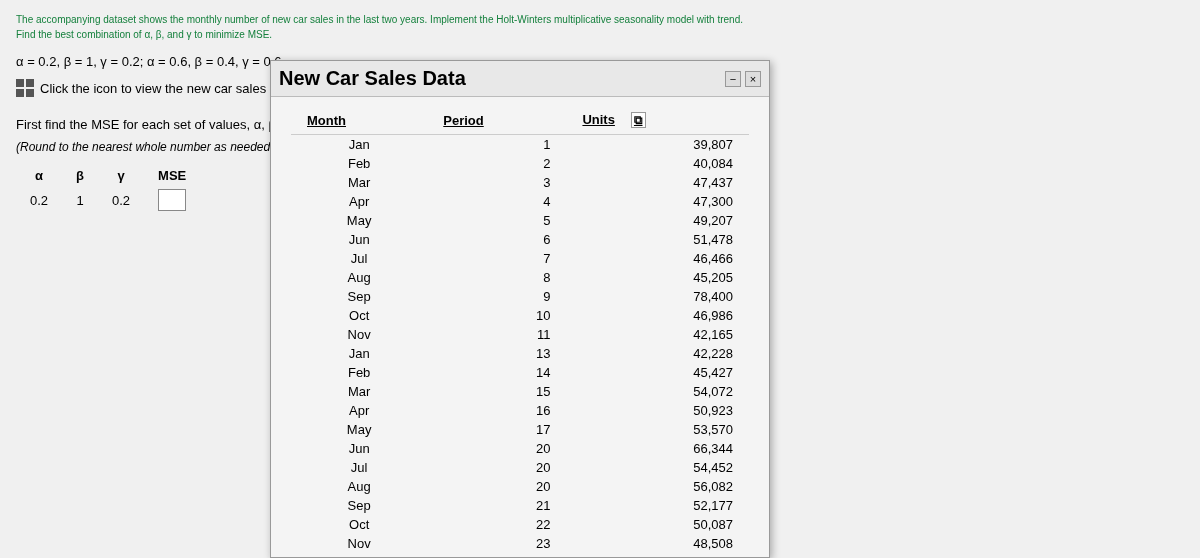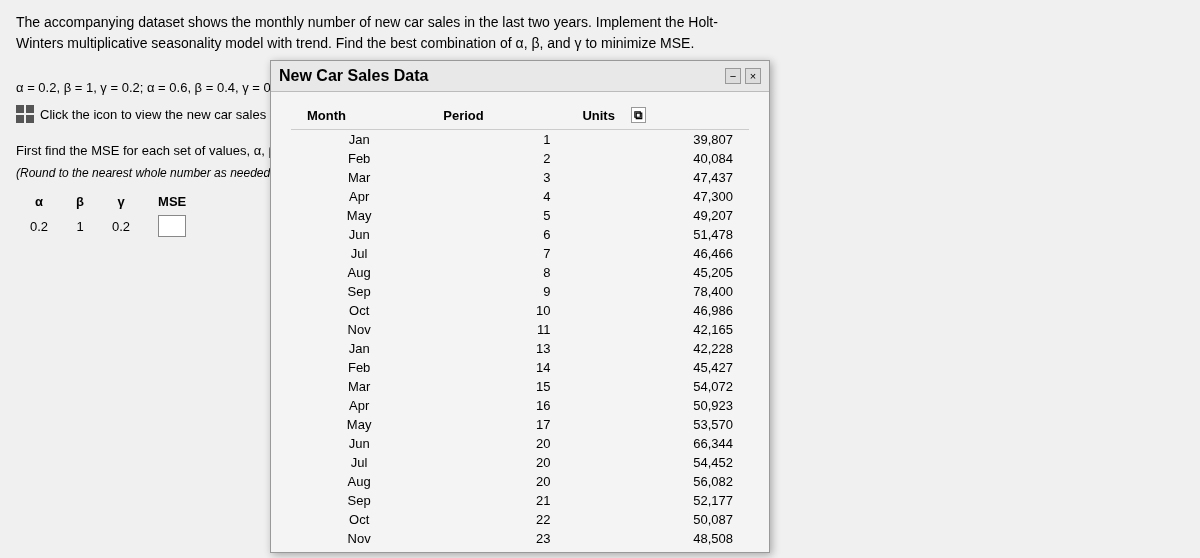--- a/index.html
+++ b/index.html
@@ -12,24 +12,24 @@
       overflow: hidden;
       position: relative;
     }
 
     .main-content {
       padding: 12px 16px;
       max-width: 760px;
     }
 
     .problem-text {
-      font-size: 14px;
+      font-size: 10px;
       line-height: 1.5;
-      color: #000000;
-      margin-bottom: 26px;
+      color: #15803d;
+      margin-bottom: 12px;
     }
 
     .params-line {
       font-size: 13px;
       color: #000;
       margin-bottom: 10px;
     }
 
     .click-icon-line {
       display: flex;
@@ -101,21 +101,21 @@
     .modal-titlebar {
       display: flex;
       align-items: center;
       justify-content: space-between;
       background: #e8e8e8;
       border-bottom: 1px solid #bbb;
       padding: 6px 8px;
     }
 
     .modal-title {
-      font-size: 16px;
+      font-size: 20px;
       font-weight: bold;
       color: #000;
     }
 
     .modal-controls {
       display: flex;
       gap: 4px;
     }
 
     .modal-btn {
@@ -140,35 +140,35 @@
       border-collapse: collapse;
       width: 100%;
     }
 
     .data-table th {
       text-align: left;
       padding: 3px 16px 6px 16px;
       font-weight: bold;
       font-size: 13px;
       border-bottom: 1px solid #ccc;
+      text-decoration: underline;
     }
 
     .data-table td {
       padding: 2px 16px;
       font-size: 13px;
       text-align: right;
     }
 
     .data-table td:first-child {
       text-align: center;
     }
 
     .units-header {
       display: flex;
-      align-items: center;
       gap: 16px;
     }
   </style>
 </head>
 <body>
 
 <div class="main-content">
 
   <p class="problem-text">The accompanying dataset shows the monthly number of new car sales in the last two years. Implement the Holt-Winters multiplicative seasonality model with trend. Find the best combination of α, β, and γ to minimize MSE.</p>
 

